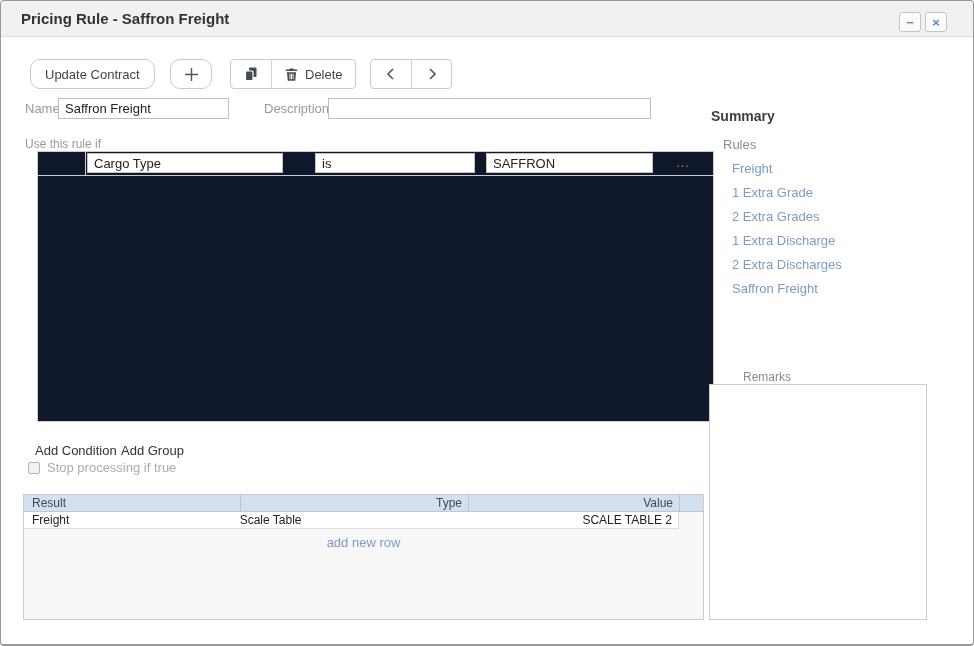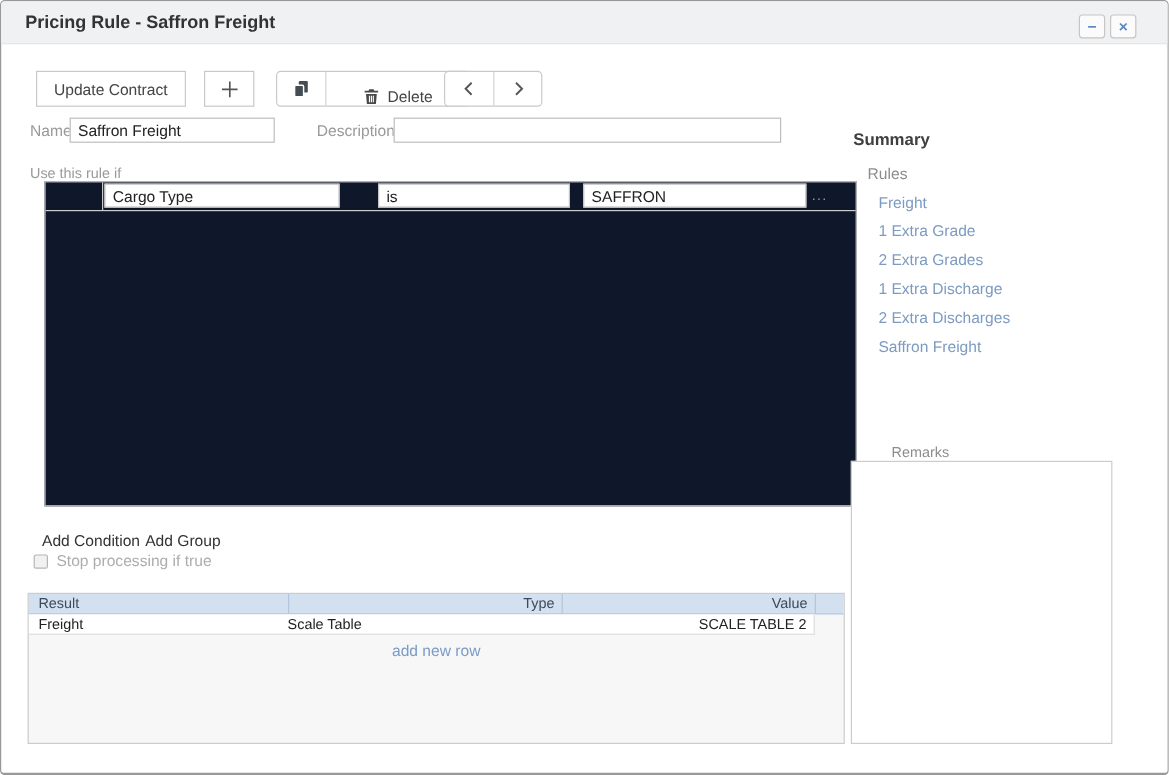--- a/index.html
+++ b/index.html
@@ -33,40 +33,40 @@
     color:#5b87c5; font-weight:bold; font-size:13px;
     display:flex; align-items:center; justify-content:center;
     line-height:1; cursor:pointer;
   }
   .winbtn.min { left:898px; }
   .winbtn.close { left:924px; }
 
   
   .tbtn {
     position:absolute; top:58px; height:30px;
-    background:#fff; border:1px solid #c9c9c9; border-radius:0;
+    background:#fff; border:1px solid #c9c9c9; border-radius:10px;
     color:#444; font-size:13px;
     display:flex; align-items:center; justify-content:center;
     cursor:pointer;
   }
   .btn-update { left:29px; padding:0 14px; }
   .btn-add { left:169px; width:42px; }
   .btn-group {
     position:absolute; top:58px; height:30px;
     border:1px solid #c9c9c9; border-radius:4px;
     display:flex; background:#fff;
   }
   .btn-group .cell {
     display:flex; align-items:center; justify-content:center;
     color:#444; font-size:13px; cursor:pointer; height:100%;
   }
   .btn-group .cell + .cell { border-left:1px solid #d5d5d5; }
   .grp-copy-del { left:229px; }
   .grp-copy-del .cell-copy { width:40px; }
-  .grp-copy-del .cell-del { padding:0 30px; gap:6px;align-items:flex-end; }
+  .grp-copy-del .cell-del { padding:0 12px; gap:6px; }
   .grp-nav { left:369px; }
   .grp-nav .cell { width:40px; }
 
   
   .fld-label { position:absolute; color:#999; font-size:13px; }
   .lbl-name { left:24px; top:100px; }
   .lbl-desc { left:263px; top:100px; }
   input.txt {
     position:absolute; height:21px;
     border:1px solid #bdbdbd; background:#fff;
@@ -90,21 +90,21 @@
     border-right:1px solid #ccc;
   }
   .cond-row input.ctxt {
     position:absolute; top:1px; height:20px;
     border:1px solid #c3c3c3; background:#fff;
     font-family:"Liberation Sans",sans-serif;
     font-size:13px; color:#222; padding:0 6px;
   }
   .cond-field { left:49px; width:196px; }
   .cond-op { left:277px; width:160px; }
-  .cond-val { left:448px; width:186px; }
+  .cond-val { left:448px; width:167px; }
   .cond-more {
     position:absolute; left:628px; top:1px; width:34px; height:20px;
     color:#999; font-size:12px; letter-spacing:1px;
     display:flex; align-items:center; justify-content:center; cursor:pointer;
   }
 
   .link-dark { position:absolute; color:#333; font-size:13px; cursor:pointer;margin-left:10px; }
   .lnk-add-cond { left:24px; top:442px; }
   .lnk-add-group { left:110px; top:442px; }
 

